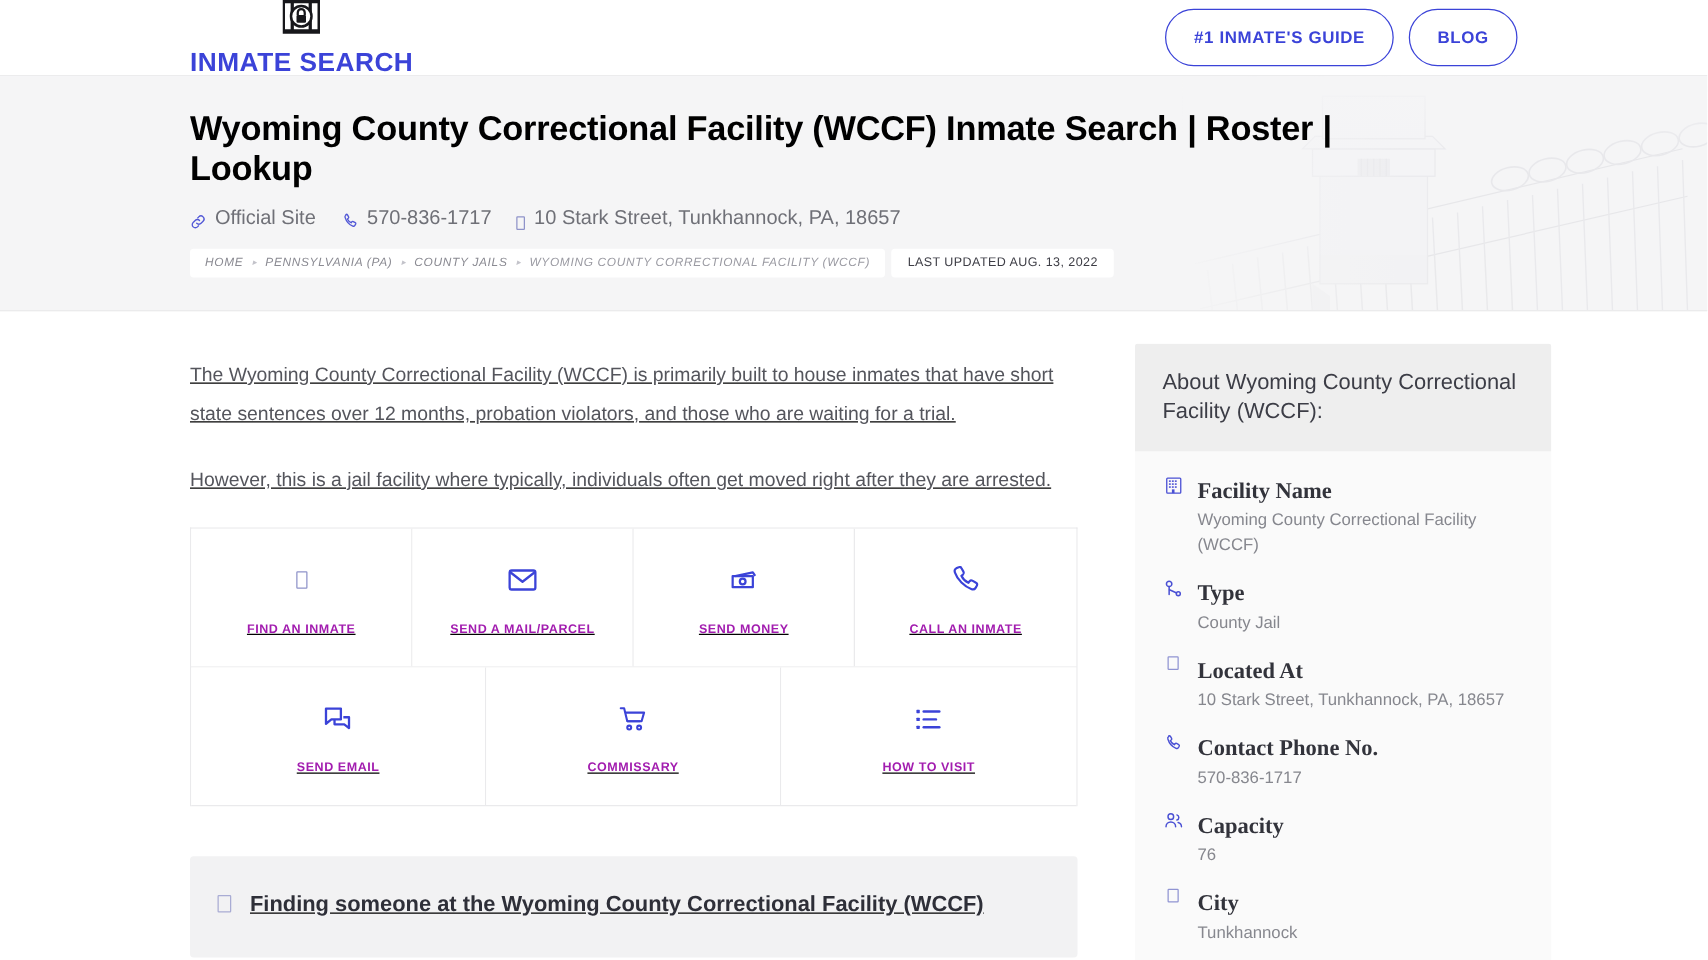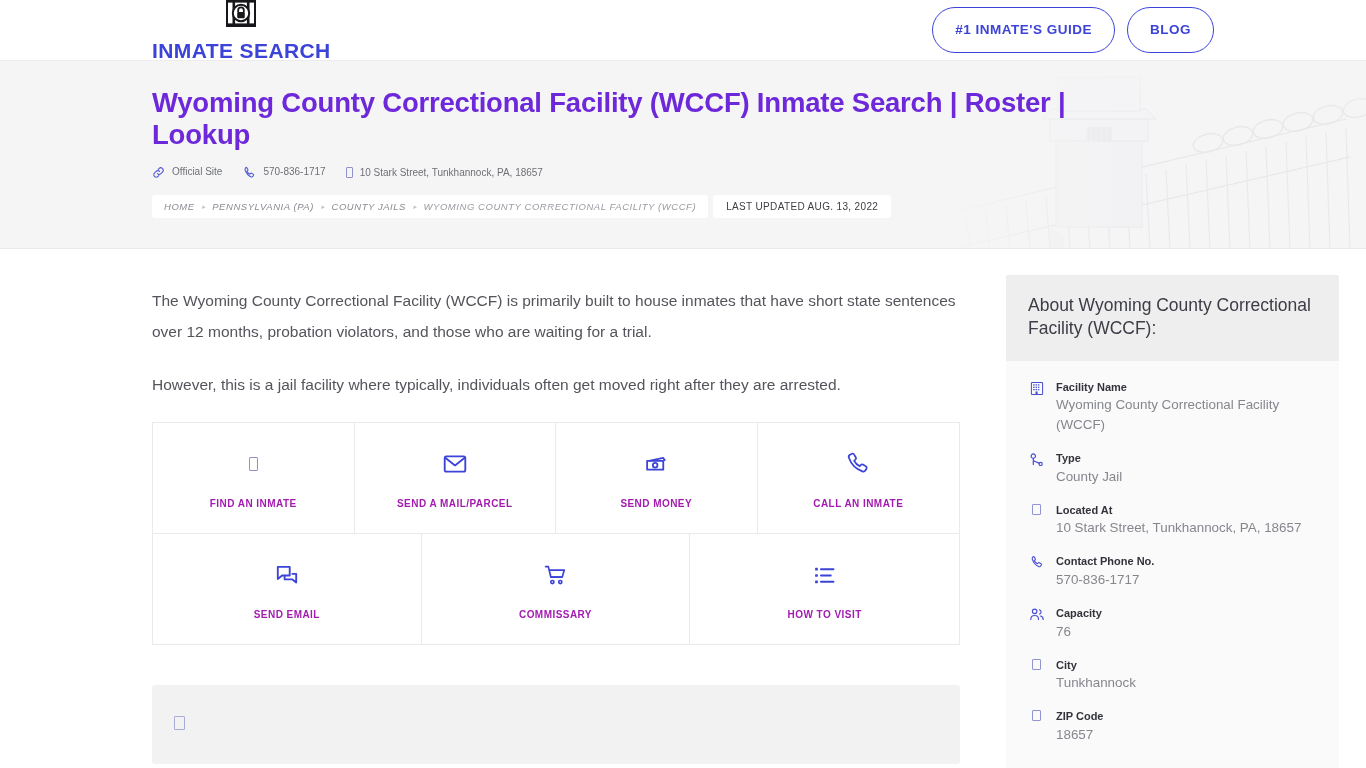--- a/index.html
+++ b/index.html
@@ -71,35 +71,35 @@
   }
   .hero-inner {
     position: relative;
     padding: 26px 152px 0 152px;
     z-index: 2;
   }
   .page-title {
     font-size: 27.5px;
     line-height: 1.18;
     font-weight: 700;
-    color: #6d28d9;
+    color: #000000;
     letter-spacing: -0.2px;
     max-width: 960px;
   }
   .meta-row {
     display: flex;
     align-items: center;
     gap: 20px;
     margin-top: 14px;
   }
   .meta-item {
     display: flex;
-    align-items: flex-start;
+    align-items: flex-end;
     gap: 7px;
-    font-size: 10px;
+    font-size: 16px;
     color: #6f7077;
     text-decoration: none;
     white-space: nowrap;
   }
   .meta-item .mi { color: #5258d6; display: flex; align-items: center; }
   .glyph-box {
     display: inline-block;
     width: 7px; height: 11px;
     border: 1.1px solid #8f93c9;
     border-radius: 1px;
@@ -147,21 +147,21 @@
     white-space: nowrap;
   }
 
   
   .layout {
     display: flex;
     padding: 0 152px;
     gap: 46px;
     align-items: flex-start;
   }
-  .main-col { width: 808px; flex: none; padding-top: 36px; }
+  .main-col { width: 710px; flex: none; padding-top: 36px; text-decoration: underline; }
   .side-col { width: 333px; flex: none; padding-top: 26px; }
 
   .body-p {
     font-size: 15.5px;
     line-height: 2.0;
     color: #54555c;
     margin-bottom: 22px;
   }
 
   
@@ -239,24 +239,25 @@
   .info-ic {
     flex: none;
     width: 17px;
     display: flex;
     justify-content: center;
     padding-top: 2px;
     color: #4a50d4;
   }
   .info-txt { min-width: 0; }
   .info-label {
-    font-size: 11px;
+    font-size: 18px;
     font-weight: 700;
     color: #32333b;
     line-height: 1.5;
+    font-family: Liberation Serif, serif;
   }
   .info-value {
     font-size: 13.4px;
     color: #86878e;
     line-height: 1.5;
   }
   .glyph-box-sq {
     display: inline-block;
     width: 9px; height: 11px;
     border: 1.1px solid #9094d2;
@@ -486,20 +487,21 @@
                 <path d="M8.6 18.1h12"></path>
             </svg>
           </span>
           <span class="action-label">HOW TO VISIT</span>
         </a>
       </div>
     </div>
 
     <div class="callout">
       <span class="callout-icon"><i class="glyph-box" style="width:11px;height:14px;border-color:#a9acd4;"></i></span>
+      <h2 class="callout-title">Finding someone at the Wyoming County Correctional Facility (WCCF)</h2>
     </div>
   </div>
 
   <aside class="side-col">
     <div class="about-card">
       <div class="about-head">
         <h2>About Wyoming County Correctional Facility (WCCF):</h2>
       </div>
       <div class="about-body">
 

